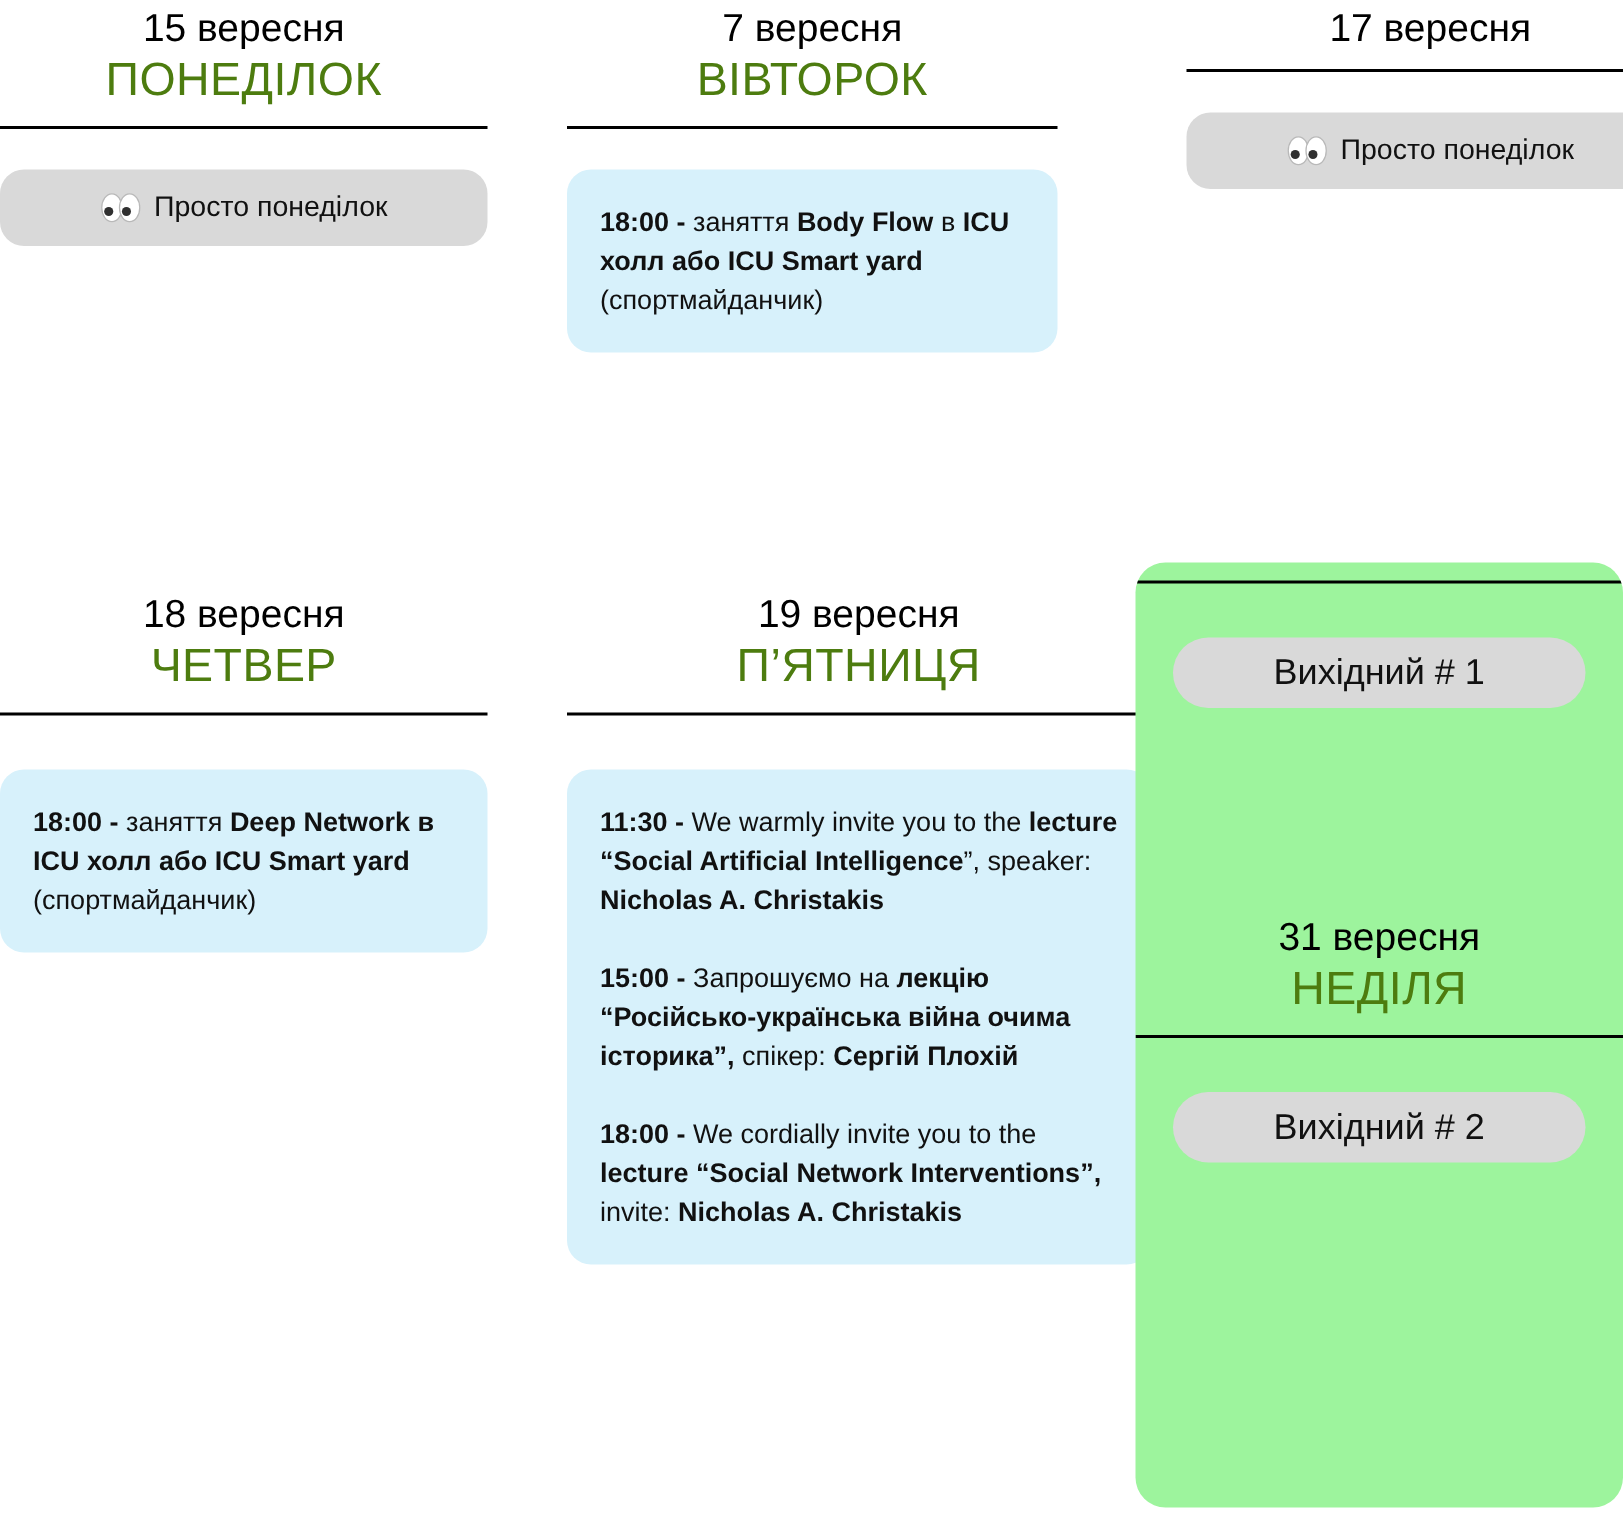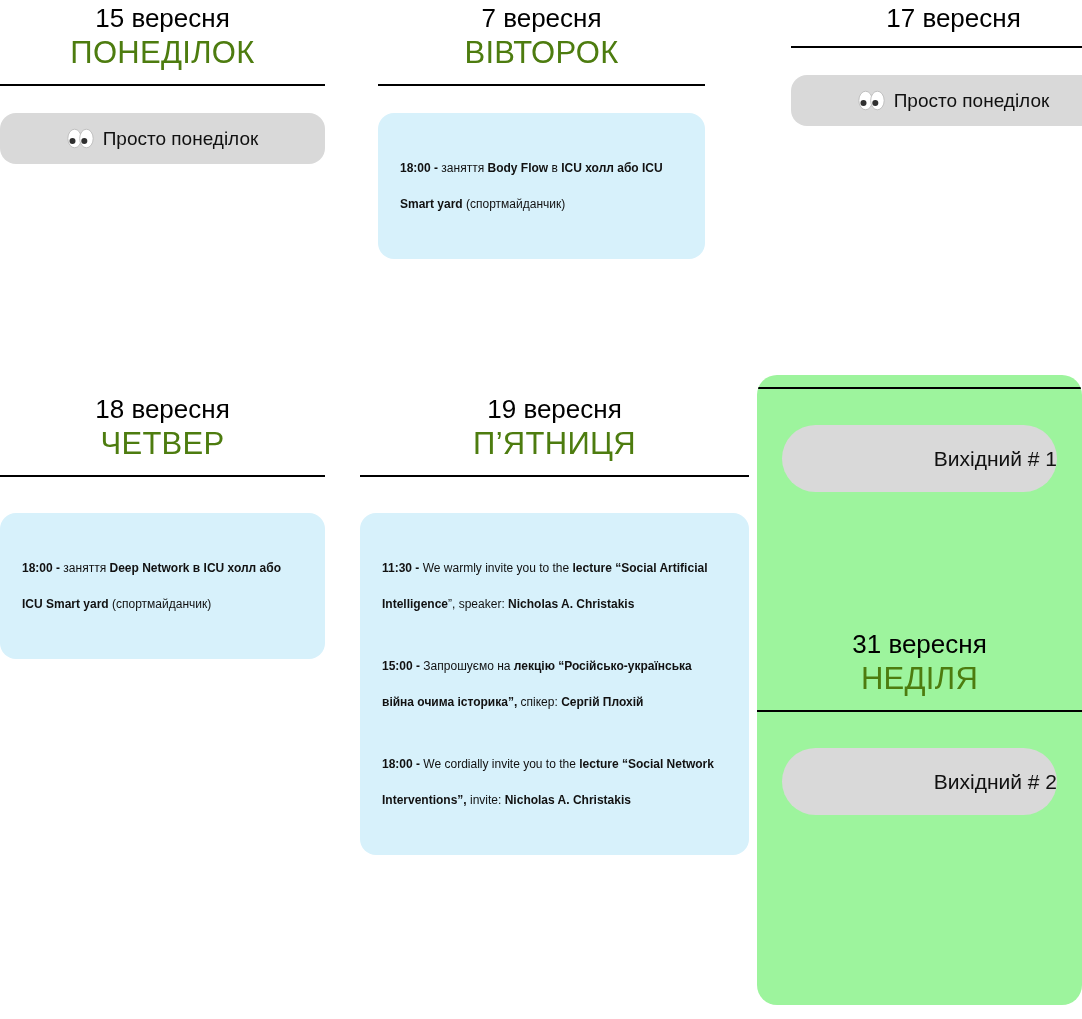--- a/index.html
+++ b/index.html
@@ -8,59 +8,59 @@
     font-family: "Liberation Sans", "DejaVu Sans", sans-serif;
     color: #111;
     position: relative;
     overflow: hidden;
   }
   .col { position: absolute; width: 325px; }
   #col-mon { left: 0;     top: 0; }
   #col-tue { left: 378px; top: 0; width: 327px; }
   #col-wed { left: 791px; top: 0; }
   #col-thu { left: 0;     top: 375px; }
-  #col-fri { left: 360px; top: 375px; width: 389px; }
+  #col-fri { left: 378px; top: 375px; width: 389px; }
   #col-wkd { left: 757px; top: 375px; }
 
   .day-header { text-align: center; padding-top: 2px; }
   .row2 .day-header { padding-top: 18px; }
   .day-date { font-size: 26px; line-height: 32px; color: #000; }
   .day-name { font-size: 31px; line-height: 38px; color: #4d7c0f; letter-spacing: 0.3px; }
   .divider { height: 2px; background: var(--line, #000); margin-top: 12px; }
 
   .card { border-radius: 16px; box-sizing: border-box; }
   .card.gray {
     background: var(--gray_card, #d9d9d9);
     margin-top: 27px; height: 51px;
     display: flex; align-items: center; justify-content: center; gap: 9px;
     font-size: 19px;
   }
   .card.blue {
     background: var(--blue_card, #d7f1fb);
-    padding: 37px 22px;
-    font-size: 12px; line-height: 36px;
+    padding: 22px 22px;
+    font-size: 18px; line-height: 26px;
   }
   .row1 .card.blue { margin-top: 27px; }
   .row2 .card.blue { margin-top: 36px; }
   .event { margin: 0; }
   .event + .event { margin-top: 26px; }
   .event b { font-weight: 700; }
 
   .card.green {
     background: var(--green_card, #9df49d);
     border-radius: 20px;
     height: 630px;
     overflow: hidden;
   }
   .pill {
     background: var(--gray_card, #d9d9d9);
     border-radius: 34px;
-    height: 67px; margin: 36px 25px 0 25px;
-    display: flex; align-items: center; justify-content: flex-end;
-    font-size: 21px;
+    height: 47px; margin: 36px 25px 0 25px;
+    display: flex; align-items: center; justify-content: center;
+    font-size: 24px;
   }
   .sunday-header { margin-top: 118px; padding-top: 0; }
 
   .eyes-icon { display: inline-flex; align-items: center; }
 </style>
 </head>
 <body>
 
 <div class="col row1" id="col-mon">
   <div class="day-header">

